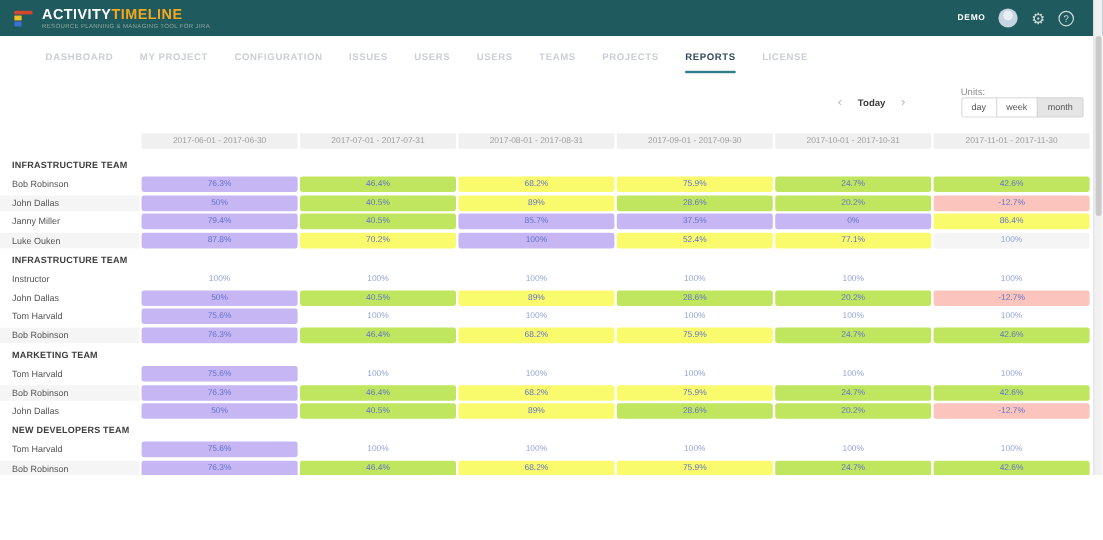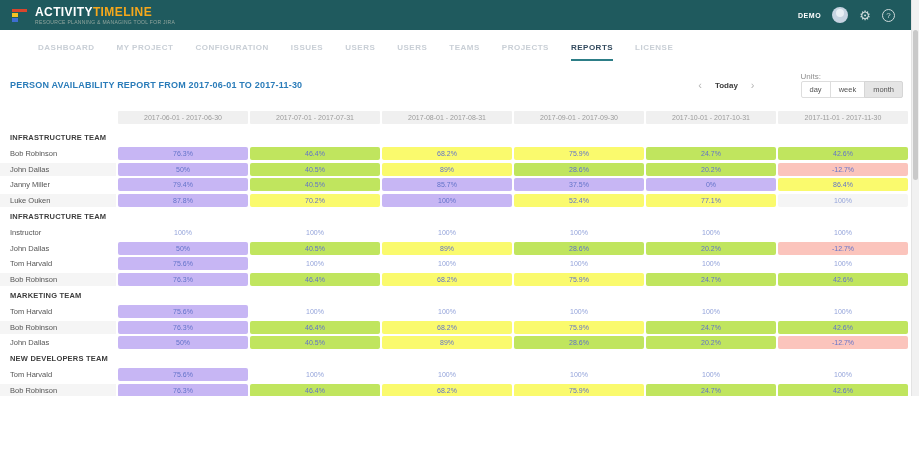--- a/index.html
+++ b/index.html
@@ -89,21 +89,20 @@
       <span class="nav-item">ISSUES</span>
       <span class="nav-item">USERS</span>
       <span class="nav-item">USERS</span>
       <span class="nav-item">TEAMS</span>
       <span class="nav-item">PROJECTS</span>
       <span class="nav-item active">REPORTS</span>
       <span class="nav-item">LICENSE</span>
     </nav>
 
   <div class="report-bar">
-    <span class="report-title">PERSON AVAILABILITY REPORT FROM 2017-06-01 TO 2017-11-30</span>
     <div class="date-nav">
       <span class="chev">‹</span>
       <span class="today">Today</span>
       <span class="chev">›</span>
     </div>
     <div class="units">
       <span class="units-label">Units:</span>
       <span id="units-group" style="display:flex;">
           <span class="unit">day</span>
           <span class="unit">week</span>

